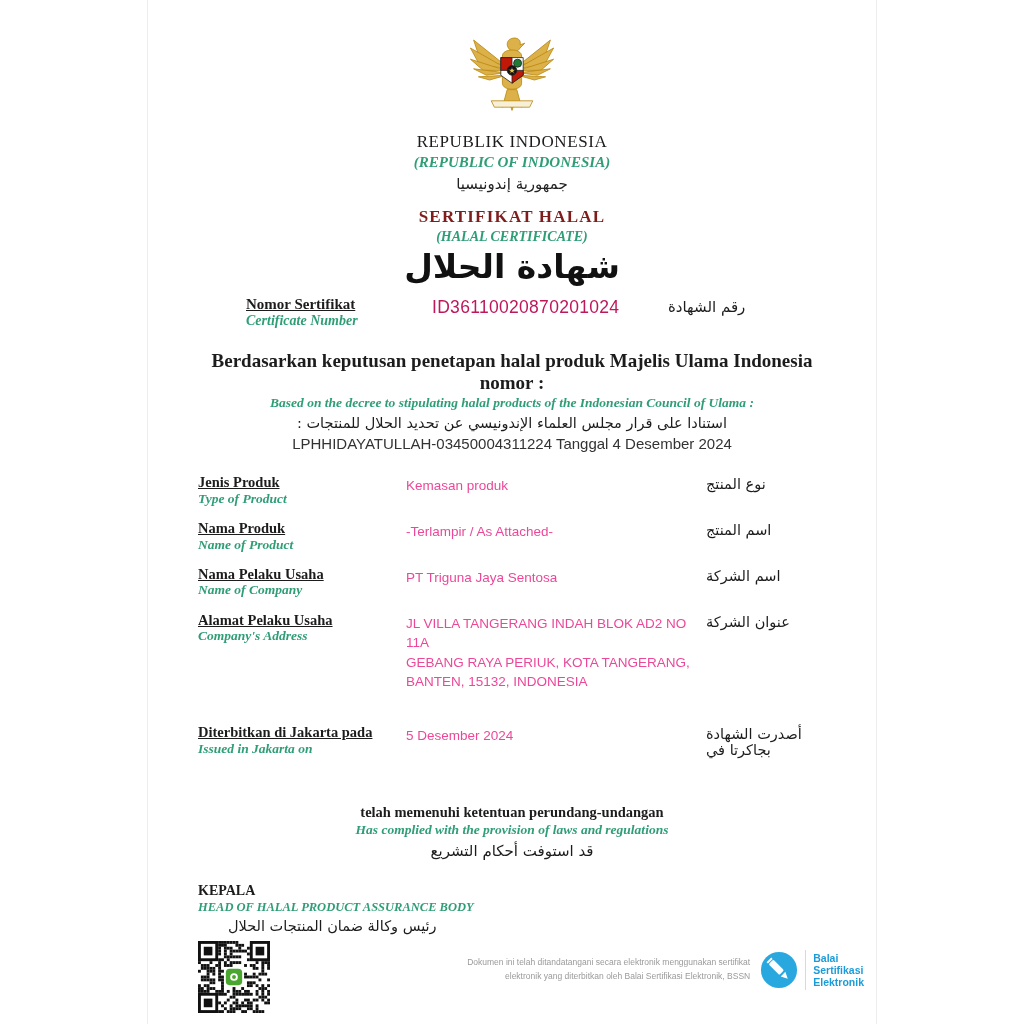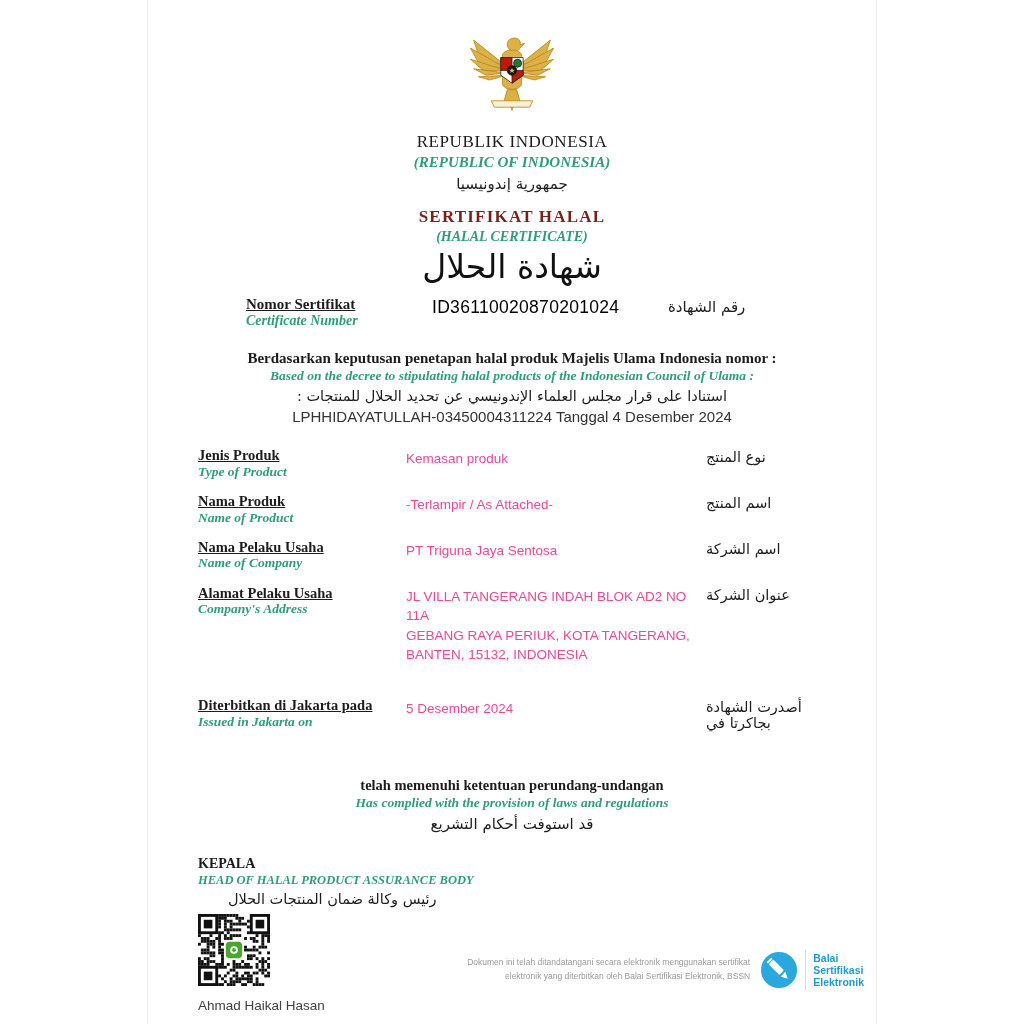--- a/index.html
+++ b/index.html
@@ -18,33 +18,33 @@
   .sans { font-family:"Liberation Sans", sans-serif; }
 
   
   .emblem-wrap { text-align:center; }
   .emblem-wrap svg { width:96px; height:96px; }
   .country-id { font-size:17px; font-weight:400; letter-spacing:.6px; margin-top:8px; }
   .country-en { font-size:15px; margin-top:2px; }
   .country-ar { font-size:15px; margin-top:4px; color:#222; }
   .title-id { font-size:17px; font-weight:600; letter-spacing:1.2px; color:#7f1d1d; margin-top:14px; }
   .title-en { font-size:14px; margin-top:2px; }
-  .title-ar { font-size:33px; font-weight:400; margin-top:2px; color:#111; }
+  .title-ar { font-size:33px; font-weight:700; margin-top:2px; color:#111; }
 
   
   .certnum-row { display:flex; align-items:flex-start; margin-top:10px; padding-left:48px; }
   .certnum-label { width:186px; }
   .label-id { font-size:15px; font-weight:600; line-height:1.15;text-decoration:underline; }
   .label-en { font-size:14px; line-height:1.2; }
-  .certnum-value { width:236px; font-size:17.5px; color:#000000; letter-spacing:.3px; padding-top:1px; }
+  .certnum-value { width:236px; font-size:17.5px; color:#be185d; letter-spacing:.3px; padding-top:1px; }
   .certnum-ar { flex:1; text-align:left; font-size:15px; padding-top:2px; }
 
   
   .decree { margin-top:20px; text-align:center; }
-  .decree-id { font-size:15px; font-weight:600; }
+  .decree-id { font-size:19px; font-weight:600; }
   .decree-en { font-size:13.5px; margin-top:1px; }
   .decree-ar { font-size:14.5px; margin-top:4px; }
   .decree-ref { font-size:15px; color:#333; margin-top:4px; }
 
   
   .fields { margin-top:22px; }
   .field-row { display:flex; align-items:flex-start; margin-bottom:13px; }
   .field-label { width:208px; }
   .field-label .label-id { font-size:14.5px; }
   .field-label .label-en { font-size:13.5px; }

